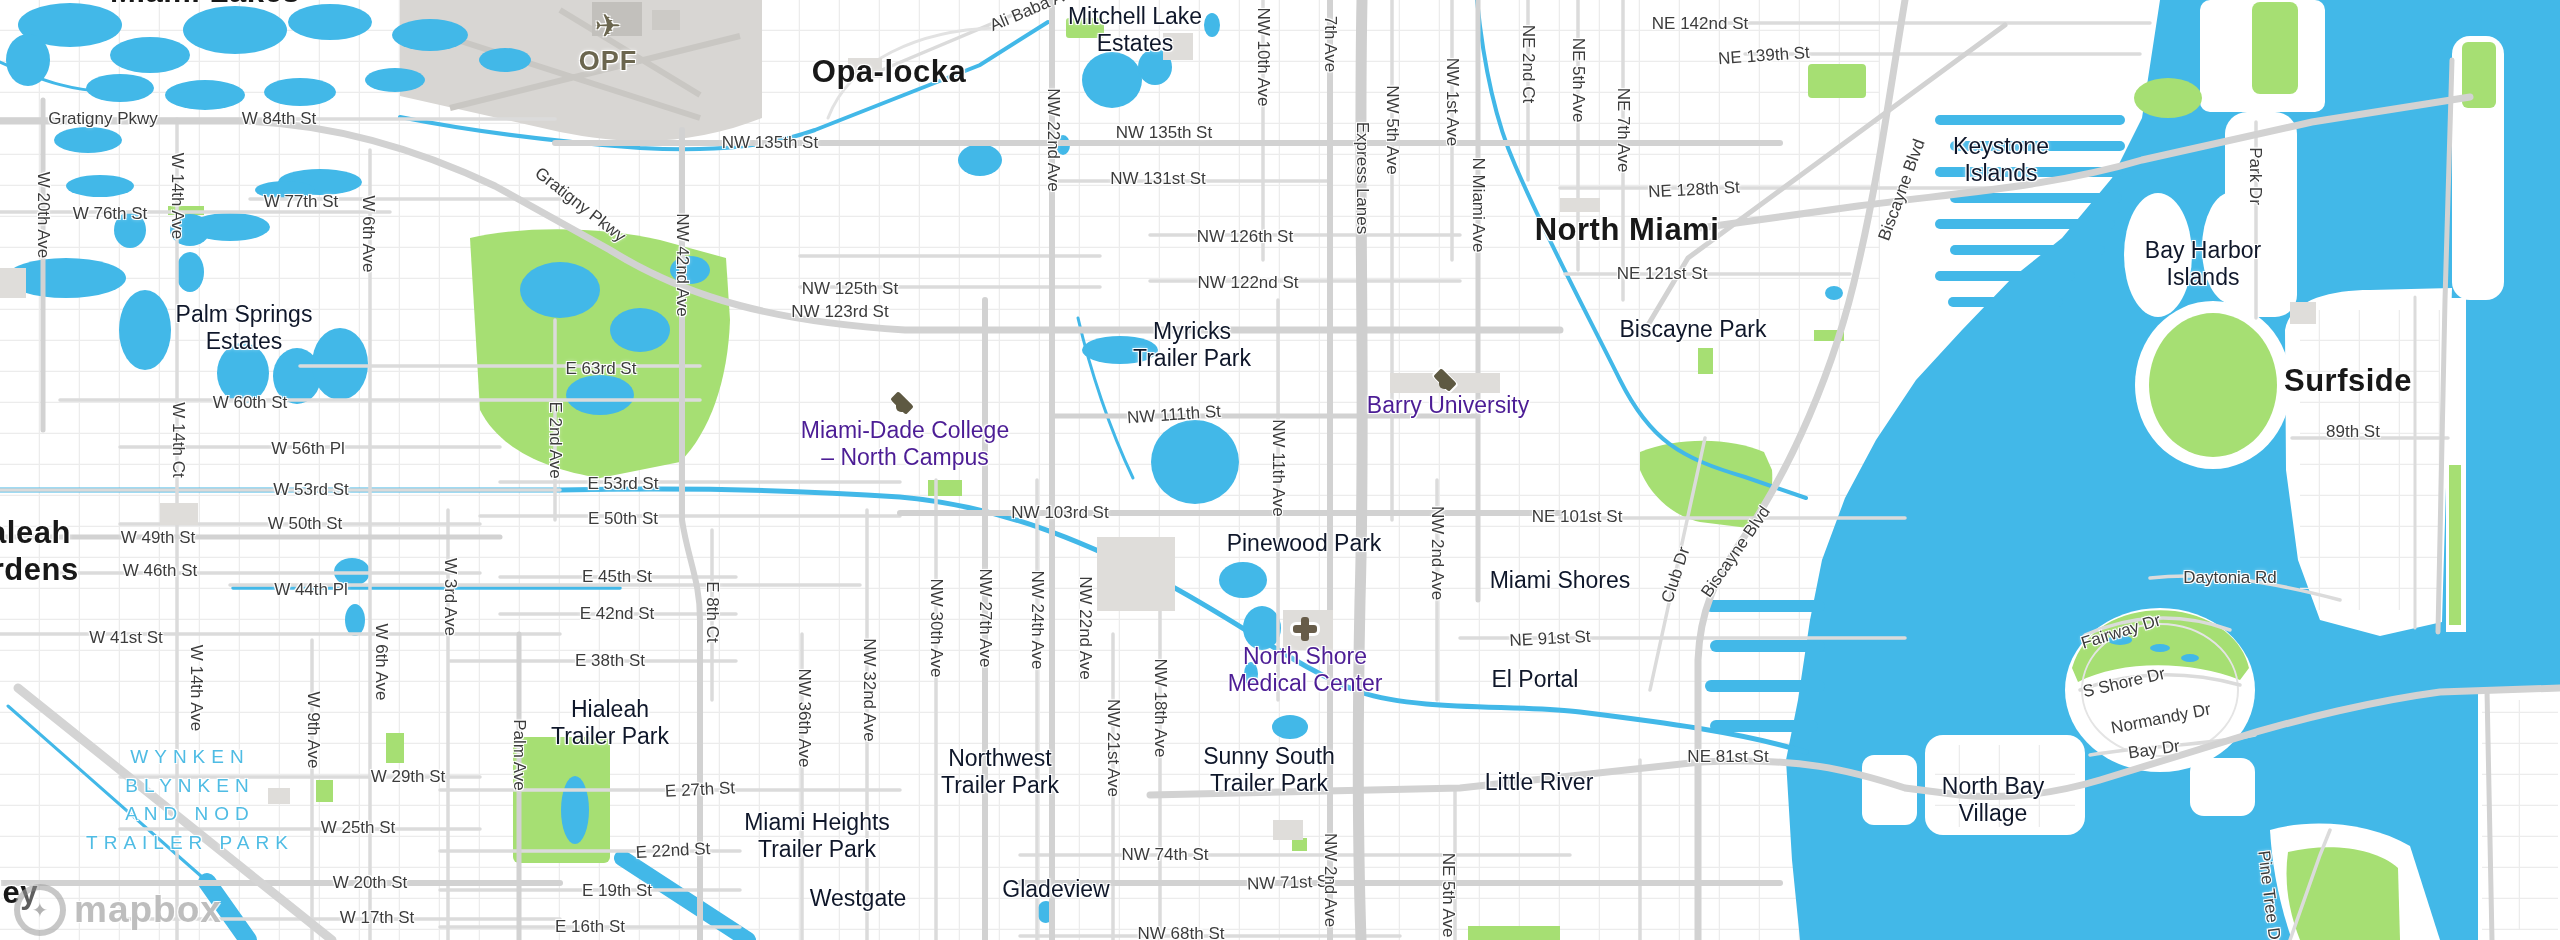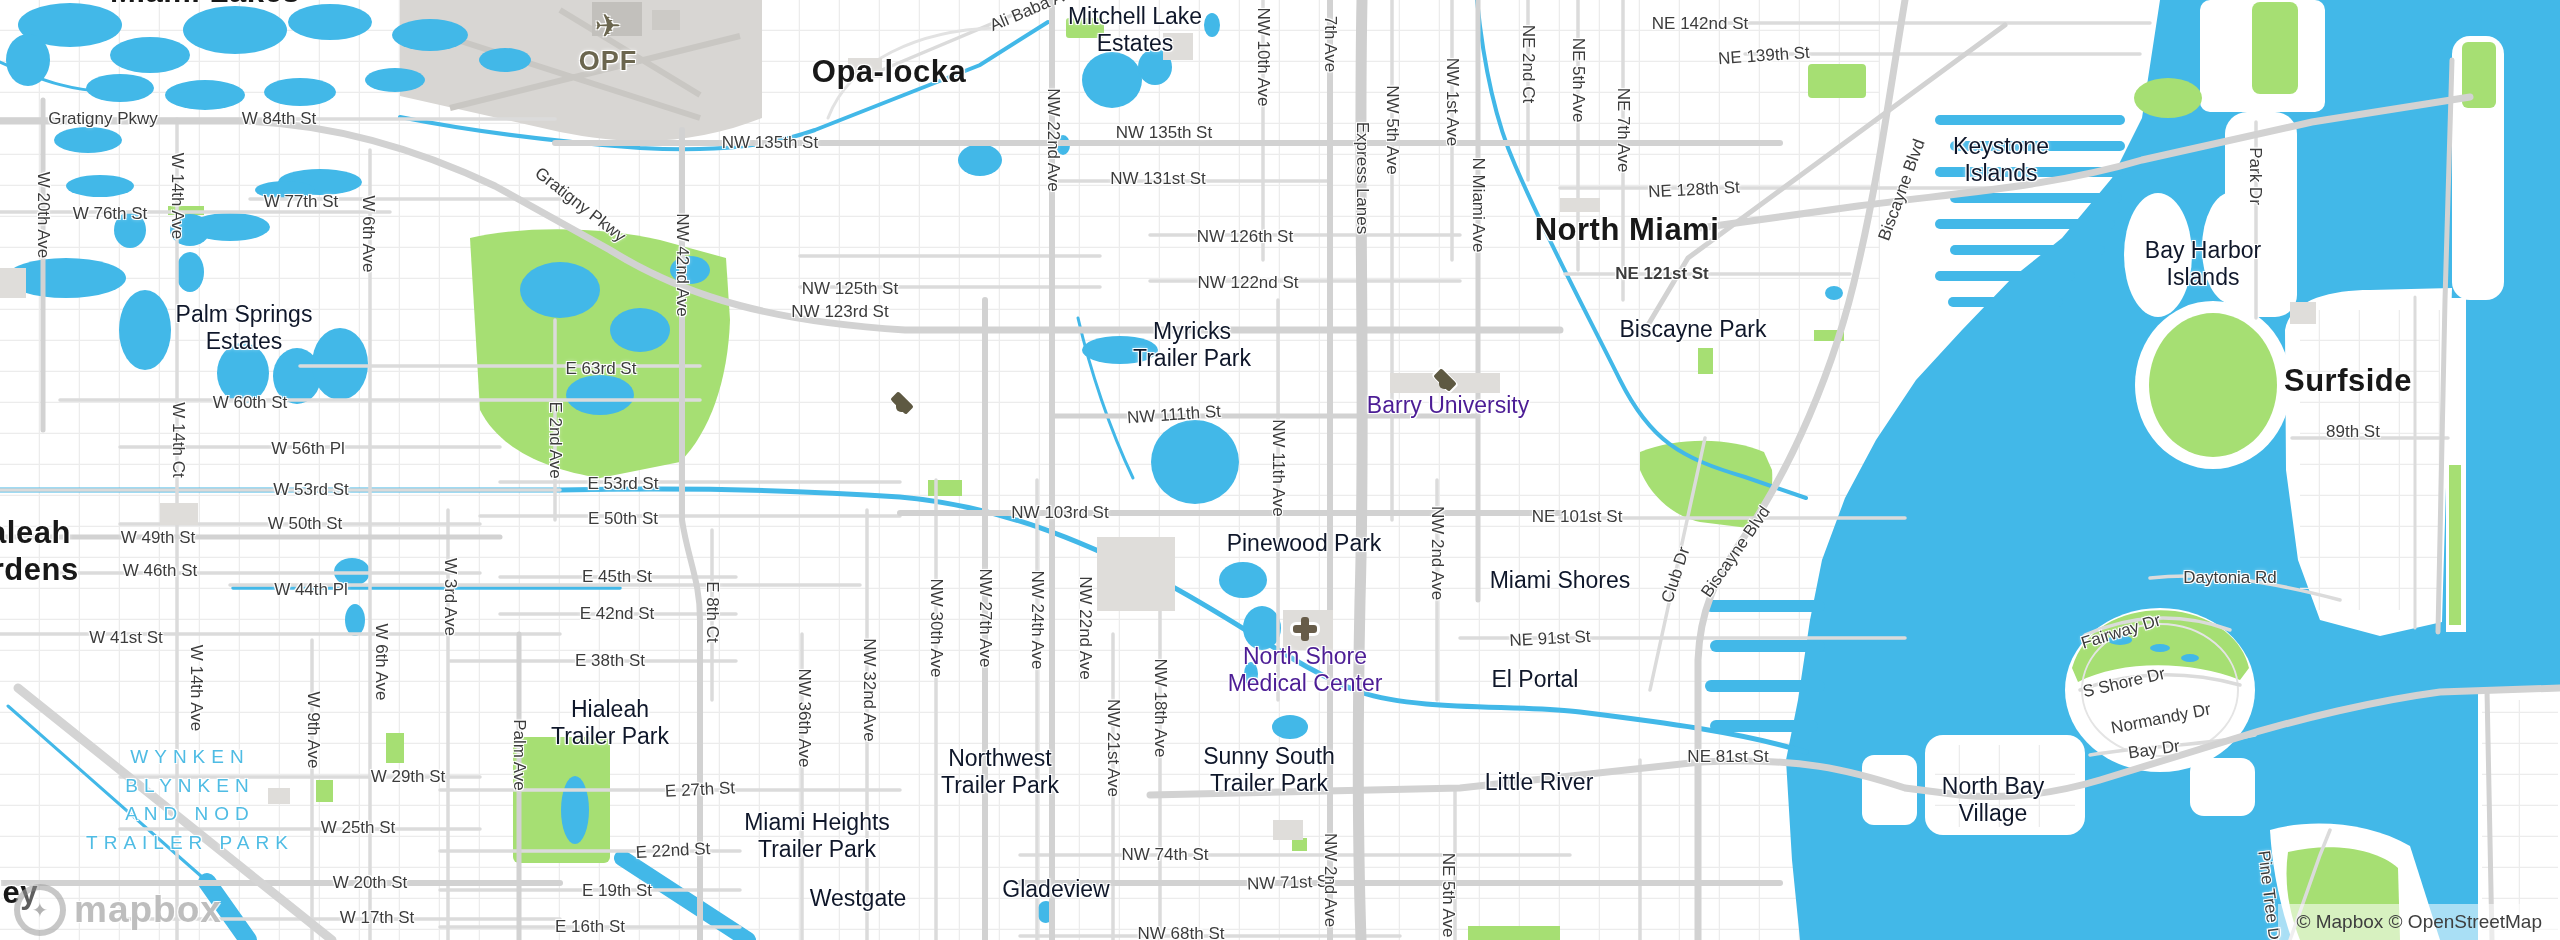--- a/index.html
+++ b/index.html
@@ -328,20 +328,22 @@
       <div class="lbl hood" style="left: 1269px; top: 770px; transform: translate(-50%, -50%) rotate(0deg);">Sunny South
 Trailer Park</div>
       <div class="lbl hood" style="left: 817px; top: 836px; transform: translate(-50%, -50%) rotate(0deg);">Miami Heights
 Trailer Park</div>
       <div class="lbl hood" style="left: 858px; top: 899px; transform: translate(-50%, -50%) rotate(0deg);">Westgate</div>
       <div class="lbl hood" style="left: 1056px; top: 890px; transform: translate(-50%, -50%) rotate(0deg);">Gladeview</div>
       <div class="lbl hoodcyan" style="left: 190px; top: 800px; transform: translate(-50%, -50%) rotate(0deg);">WYNKEN
 BLYNKEN
 AND NOD
 TRAILER PARK</div>
+      <div class="lbl poi" style="left: 905px; top: 444px; transform: translate(-50%, -50%) rotate(0deg);">Miami-Dade College
+– North Campus</div>
       <div class="lbl poi" style="left: 1448px; top: 406px; transform: translate(-50%, -50%) rotate(0deg);">Barry University</div>
       <div class="lbl poi" style="left: 1305px; top: 670px; transform: translate(-50%, -50%) rotate(0deg);">North Shore
 Medical Center</div>
       <div class="lbl airport" style="left: 608px; top: 62px; transform: translate(-50%, -50%) rotate(0deg);">OPF</div>
       <div class="lbl street" style="left: 103px; top: 119px; transform: translate(-50%, -50%) rotate(0deg);">Gratigny Pkwy</div>
       <div class="lbl streetd" style="left: 580px; top: 205px; transform: translate(-50%, -50%) rotate(38deg);">Gratigny Pkwy</div>
       <div class="lbl street" style="left: 279px; top: 119px; transform: translate(-50%, -50%) rotate(0deg);">W 84th St</div>
       <div class="lbl street" style="left: 110px; top: 214px; transform: translate(-50%, -50%) rotate(0deg);">W 76th St</div>
       <div class="lbl street" style="left: 301px; top: 202px; transform: translate(-50%, -50%) rotate(0deg);">W 77th St</div>
       <div class="lbl street" style="left: 250px; top: 403px; transform: translate(-50%, -50%) rotate(0deg);">W 60th St</div>
@@ -372,21 +374,21 @@
       <div class="lbl street" style="left: 1158px; top: 179px; transform: translate(-50%, -50%) rotate(0deg);">NW 131st St</div>
       <div class="lbl street" style="left: 1245px; top: 237px; transform: translate(-50%, -50%) rotate(0deg);">NW 126th St</div>
       <div class="lbl street" style="left: 1248px; top: 283px; transform: translate(-50%, -50%) rotate(0deg);">NW 122nd St</div>
       <div class="lbl street" style="left: 850px; top: 261px; transform: translate(-50%, -50%) rotate(0deg); margin-top: 28px;">NW 125th St</div>
       <div class="lbl street" style="left: 840px; top: 288px; transform: translate(-50%, -50%) rotate(0deg); margin-top: 24px;">NW 123rd St</div>
       <div class="lbl streetd" style="left: 1174px; top: 415px; transform: translate(-50%, -50%) rotate(-4deg);">NW 111th St</div>
       <div class="lbl street" style="left: 1060px; top: 513px; transform: translate(-50%, -50%) rotate(0deg);">NW 103rd St</div>
       <div class="lbl street" style="left: 1700px; top: 24px; transform: translate(-50%, -50%) rotate(0deg);">NE 142nd St</div>
       <div class="lbl streetd" style="left: 1764px; top: 56px; transform: translate(-50%, -50%) rotate(-4deg);">NE 139th St</div>
       <div class="lbl streetd" style="left: 1694px; top: 190px; transform: translate(-50%, -50%) rotate(-3deg);">NE 128th St</div>
-      <div class="lbl street" style="left: 1662px; top: 274px; transform: translate(-50%, -50%) rotate(0deg); font-weight: bold;">NE 121st St</div>
+      <div class="lbl street" style="left: 1662px; top: 274px; transform: translate(-50%, -50%) rotate(0deg);">NE 121st St</div>
       <div class="lbl street" style="left: 1577px; top: 517px; transform: translate(-50%, -50%) rotate(0deg);">NE 101st St</div>
       <div class="lbl streetd" style="left: 1550px; top: 639px; transform: translate(-50%, -50%) rotate(-3deg);">NE 91st St</div>
       <div class="lbl street" style="left: 1728px; top: 757px; transform: translate(-50%, -50%) rotate(0deg);">NE 81st St</div>
       <div class="lbl street" style="left: 1165px; top: 855px; transform: translate(-50%, -50%) rotate(0deg);">NW 74th St</div>
       <div class="lbl streetd" style="left: 1290px; top: 883px; transform: translate(-50%, -50%) rotate(-2deg);">NW 71st St</div>
       <div class="lbl street" style="left: 1181px; top: 934px; transform: translate(-50%, -50%) rotate(0deg);">NW 68th St</div>
       <div class="lbl street" style="left: 2353px; top: 432px; transform: translate(-50%, -50%) rotate(0deg);">89th St</div>
       <div class="lbl street" style="left: 2230px; top: 578px; transform: translate(-50%, -50%) rotate(0deg);">Daytonia Rd</div>
       <div class="lbl streetd" style="left: 2121px; top: 632px; transform: translate(-50%, -50%) rotate(-17deg);">Fairway Dr</div>
       <div class="lbl streetd" style="left: 2124px; top: 683px; transform: translate(-50%, -50%) rotate(-13deg);">S Shore Dr</div>
@@ -435,15 +437,14 @@
       <div class="icon icon-college" style="left: 1445px; top: 380px; position: absolute;"></div>
       <div class="icon icon-hospital" style="left: 1305px; top: 629px; position: absolute;"></div>
       <div class="icon icon-plane" style="left: 608px; top: 26px; position: absolute;">✈</div>
     </div>
 
 <div id="logo">
   <div class="ring">✦</div>
   <div class="word">mapbox</div>
 </div>
 
-<div id="attrib">© Mapbox © OpenStreetMap</div>
 
 </div>
 
 </body></html>

